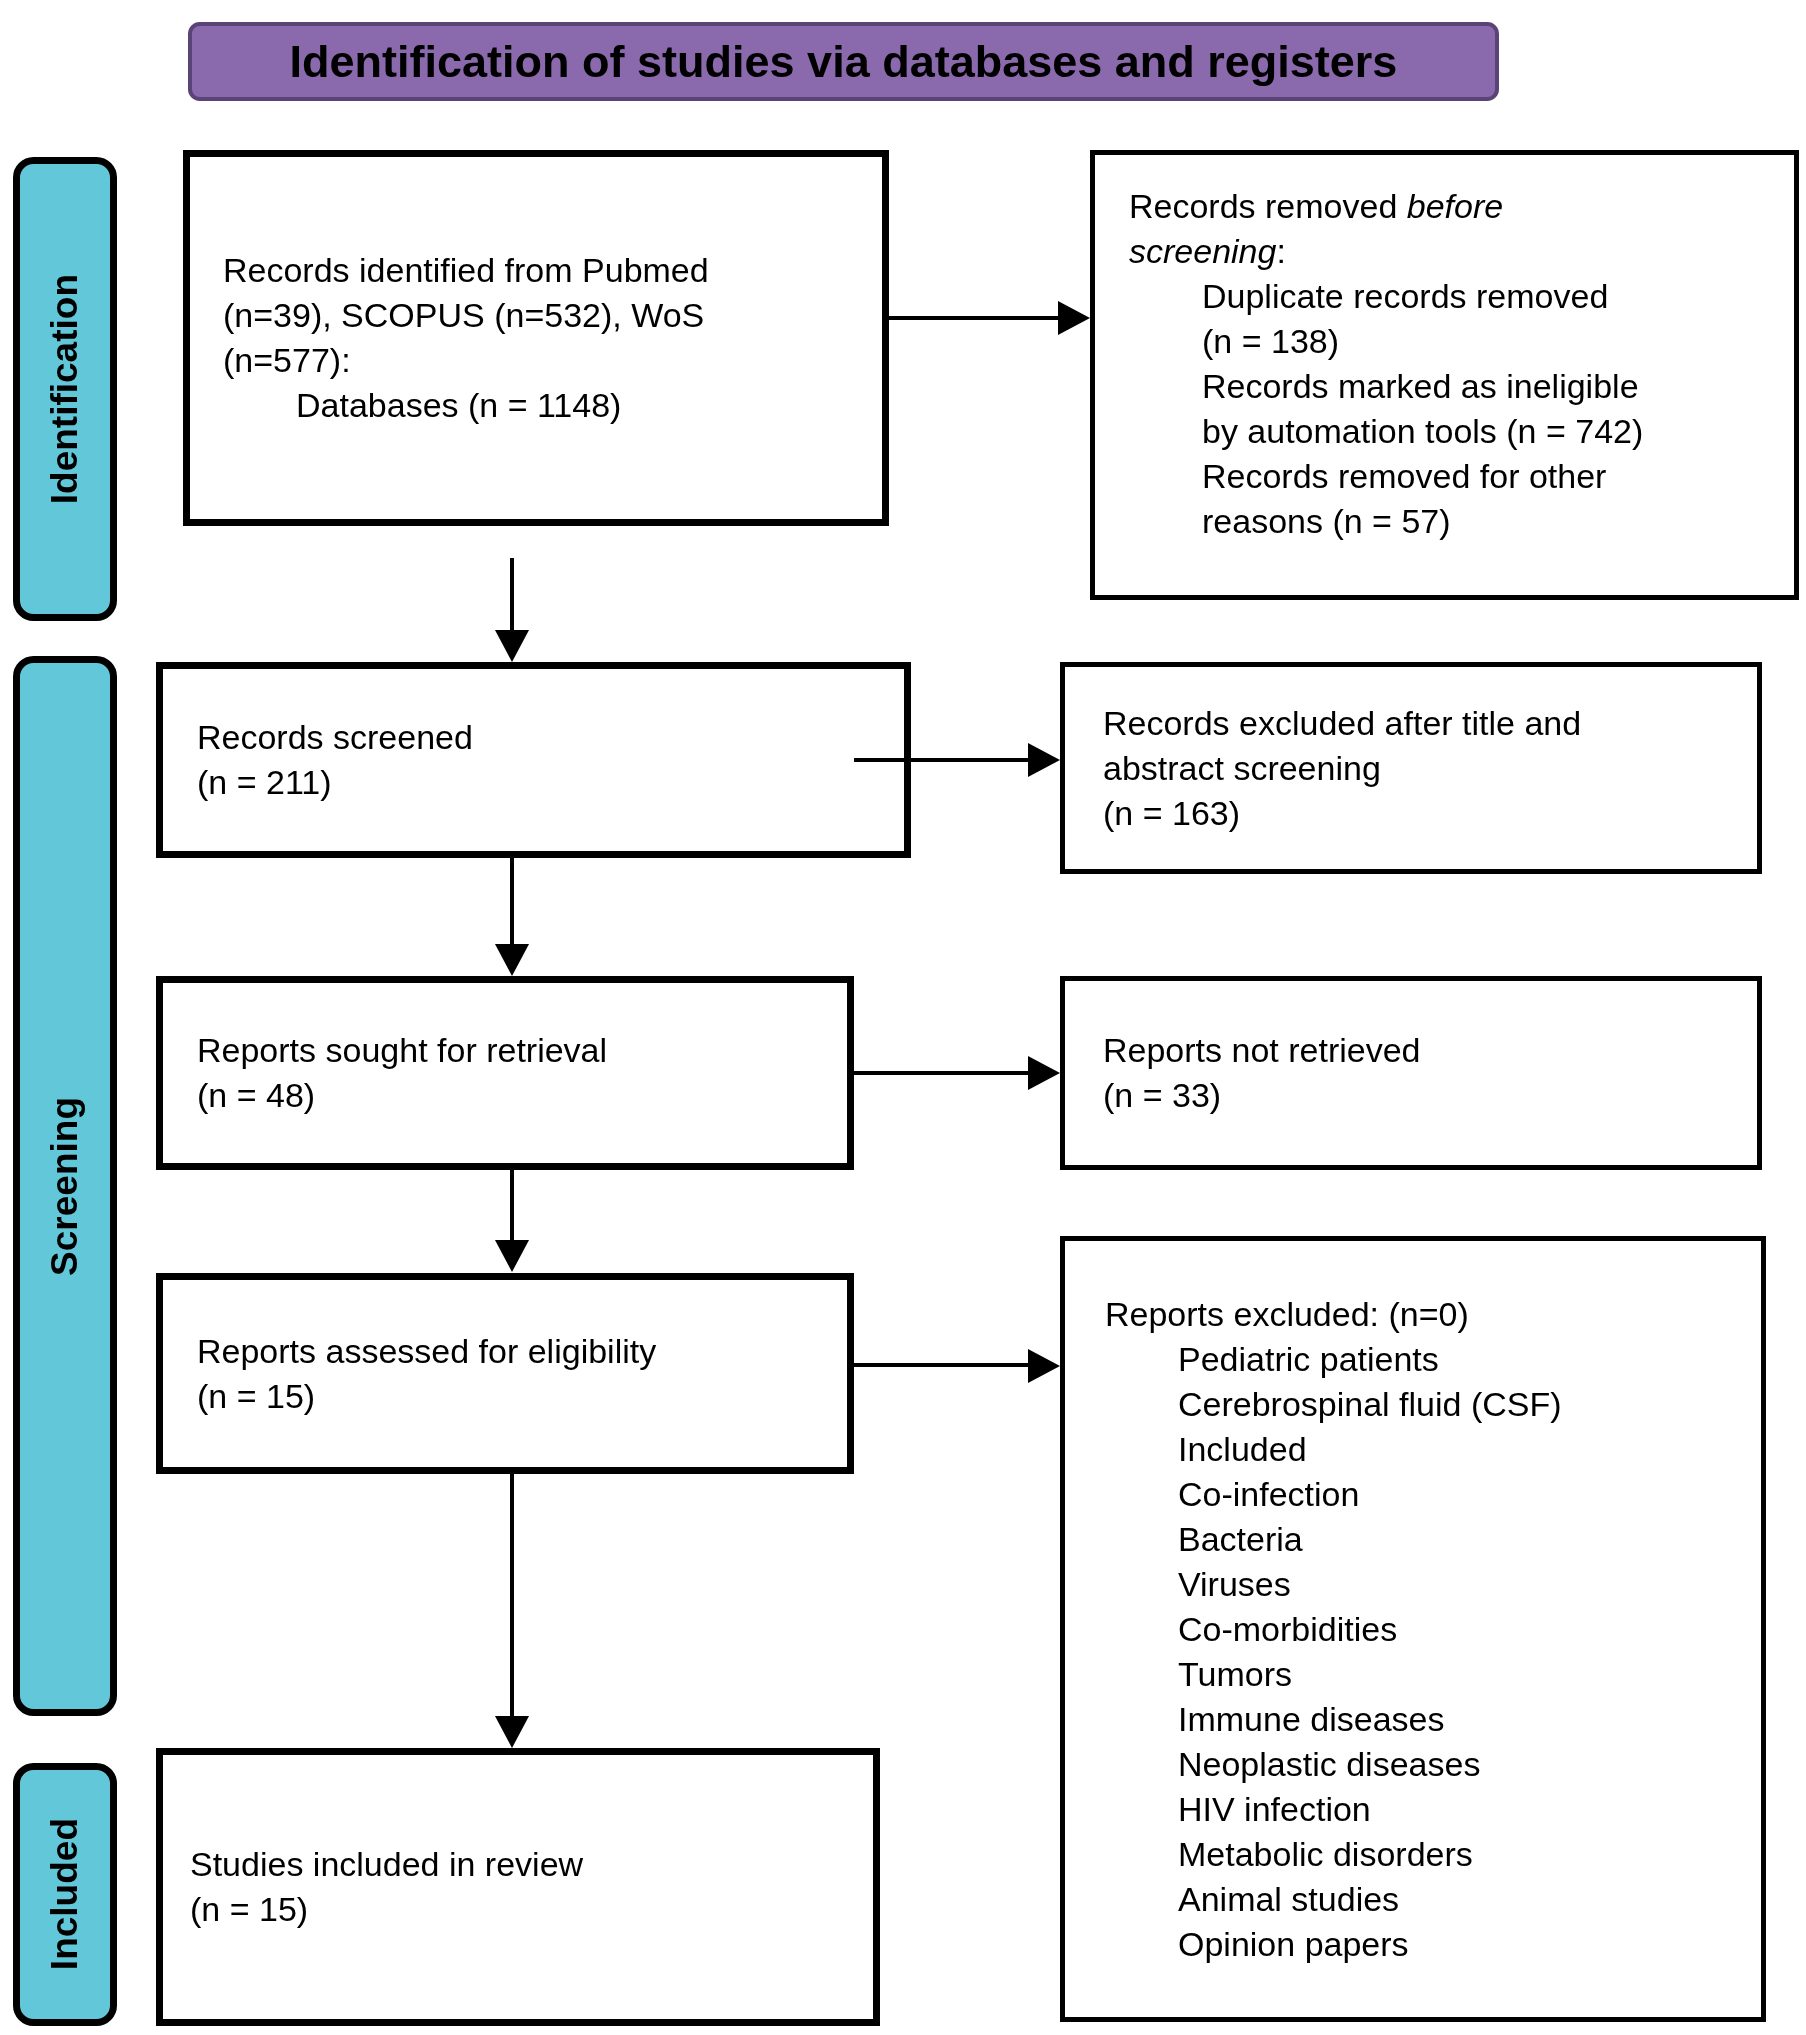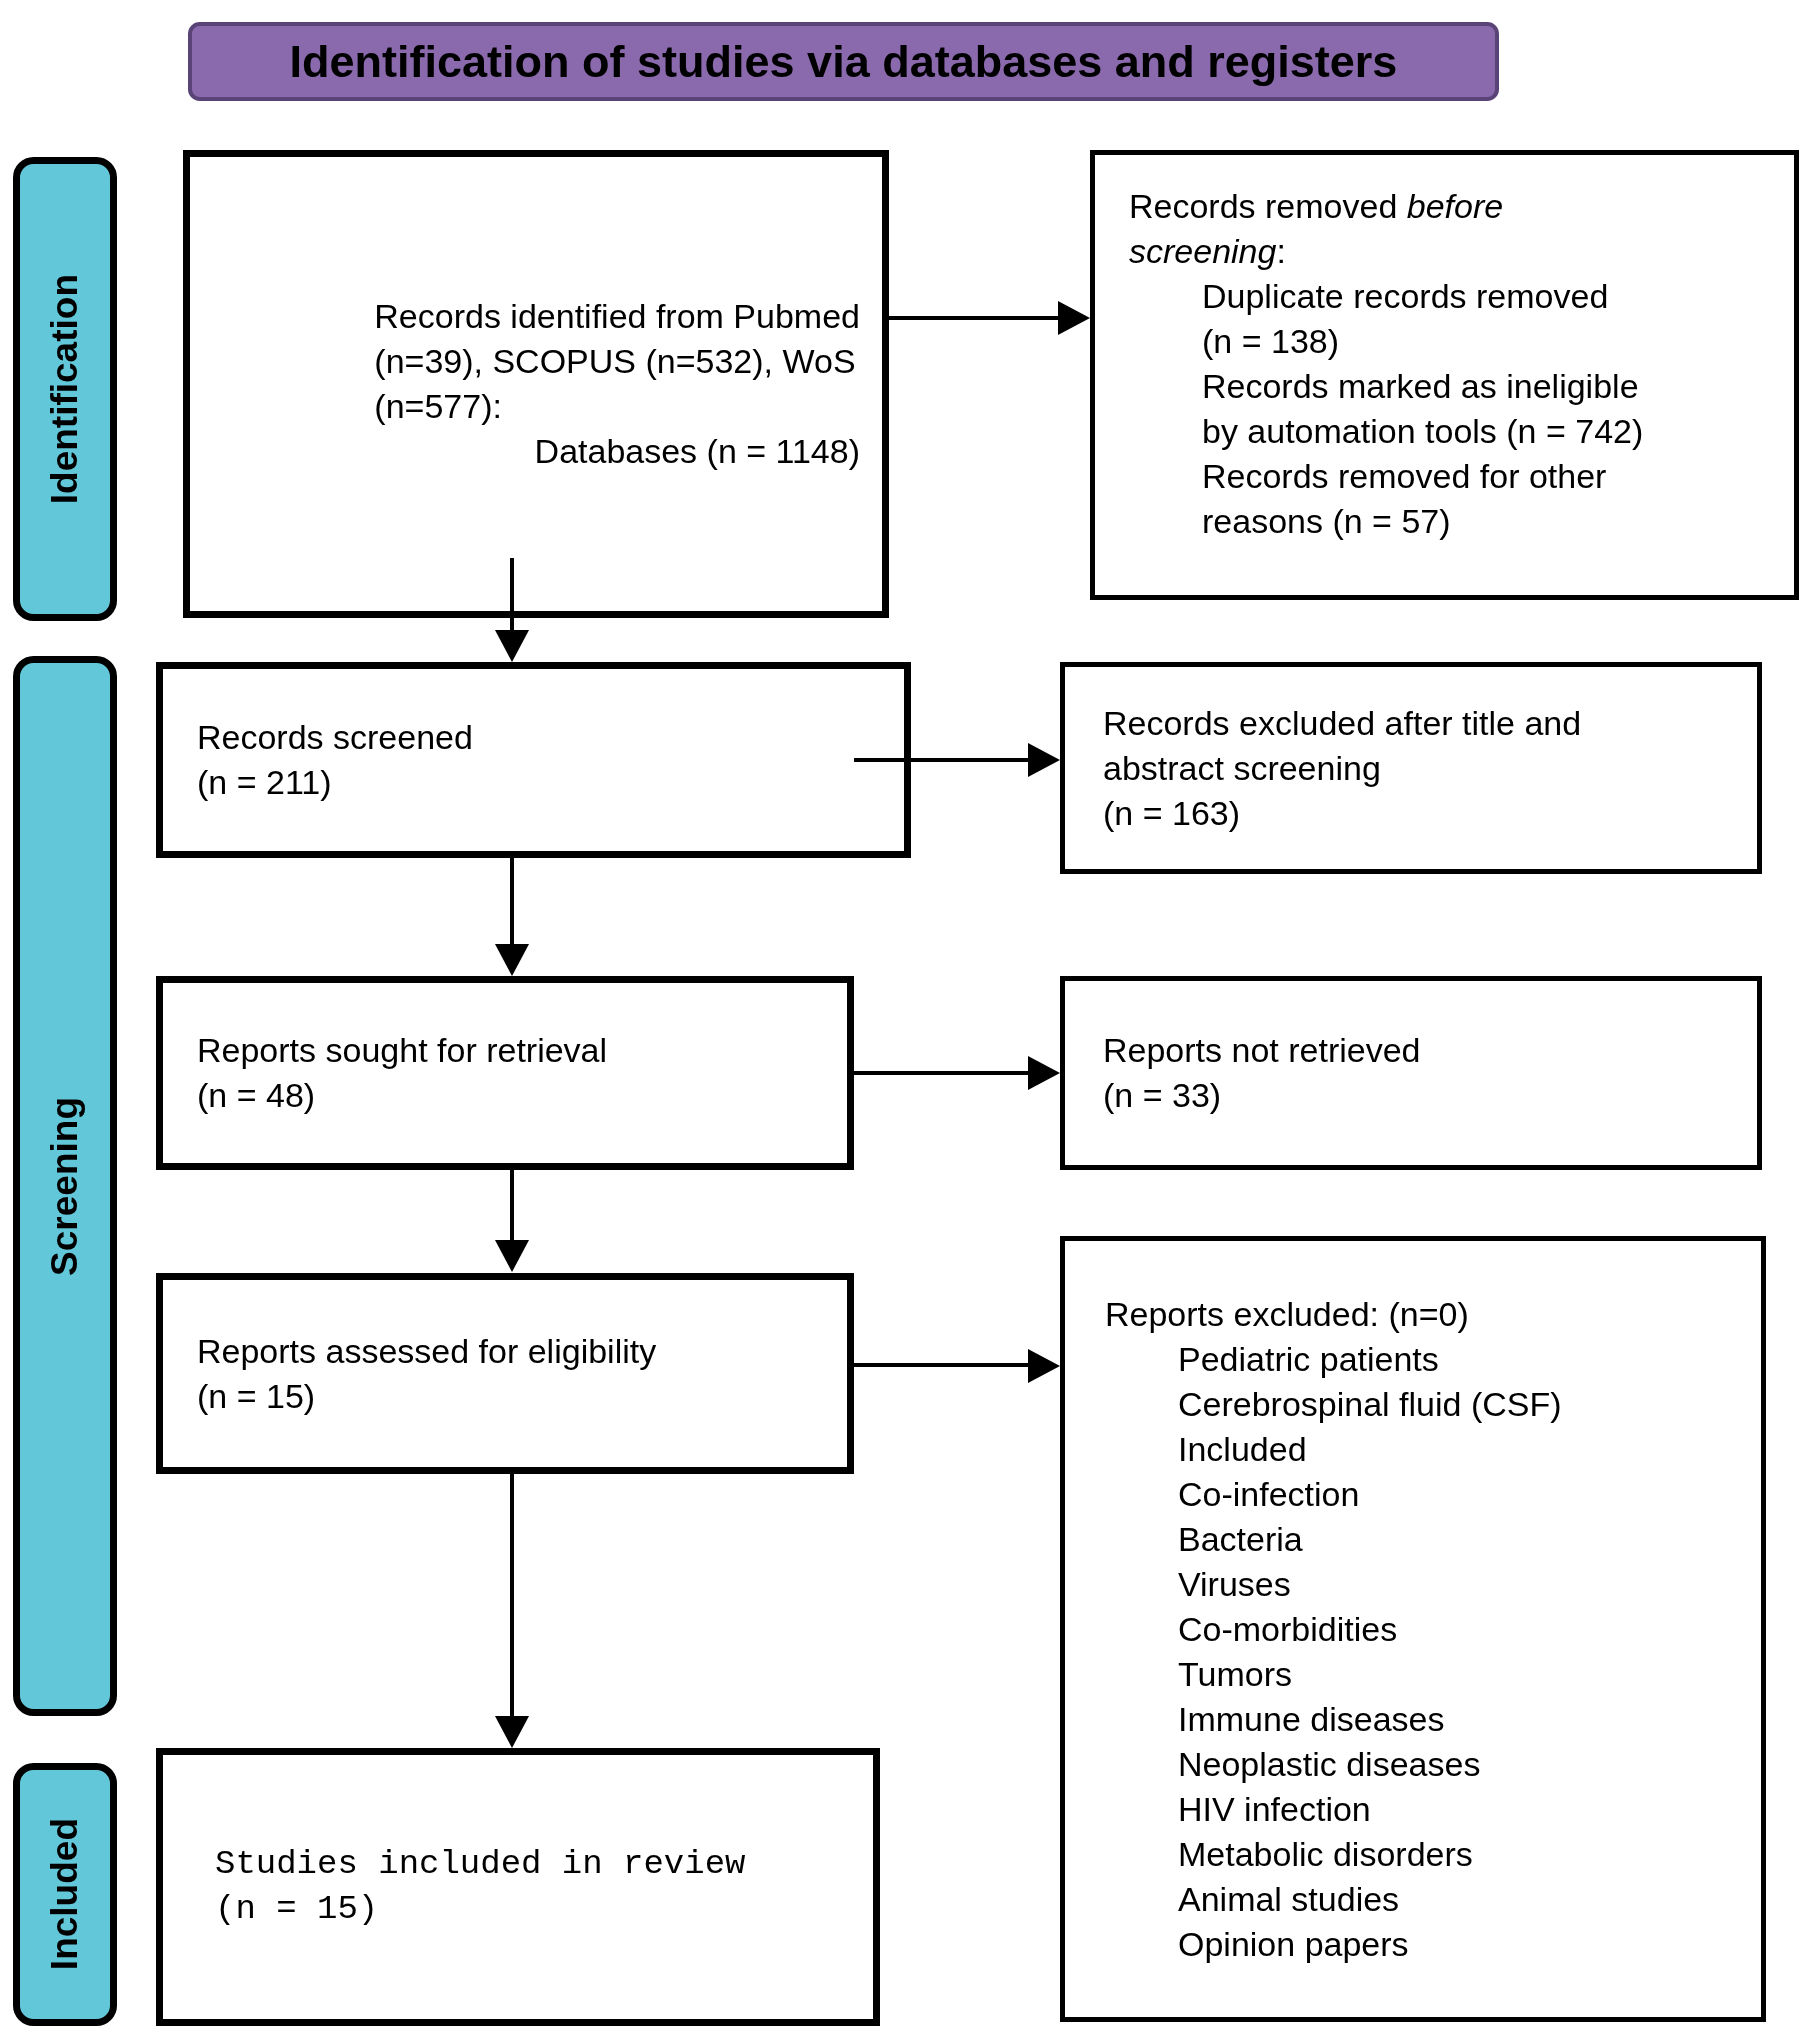--- a/index.html
+++ b/index.html
@@ -23,29 +23,29 @@
   .stage-included{top:1763px;height:263px;}
 
   
   .box{position:absolute;background:#fff;border:7.3px solid #000;box-sizing:border-box;}
   .rbox{border-width:5.9px;}
   .txt{font-size:34px;line-height:45px;color:#000;white-space:pre-line;}
   .vcenter{display:flex;flex-direction:column;justify-content:center;}
   .indent{margin-left:73px;}
   .italic{font-style:italic;}
 
-  .box-identified{left:183px;top:150px;width:706px;height:468px;padding:7.3px 22px 7.3px 33px;align-items:flex-end;}
+  .box-identified{left:183px;top:150px;width:706px;height:376px;padding:7.3px 22px 7.3px 33px;}
   .box-removed{left:1090px;top:150px;width:709px;height:450px;padding:29px 25.6px 7.3px 34px;}
   .box-screened{left:156px;top:662px;width:755px;height:196px;padding-left:34px;}
   .box-excluded-screening{left:1060px;top:662px;width:702px;height:212px;padding-left:38px;}
   .box-sought{left:156px;top:976px;width:698px;height:194px;padding-left:34px;}
   .box-not-retrieved{left:1060px;top:976px;width:702px;height:194px;padding-left:38px;}
   .box-assessed{left:156px;top:1273px;width:698px;height:201px;padding-left:34px;}
   .box-excluded-reports{left:1060px;top:1236px;width:706px;height:786px;padding:51px 22px 7.3px 40px;}
-  .box-included{left:156px;top:1748px;width:724px;height:278px;padding-left:52px;font-family:Liberation Mono, monospace;}
+  .box-included{left:156px;top:1748px;width:724px;height:278px;padding-left:27px;}
 
   
   .vline,.hline{position:absolute;background:#000;}
   .vline{width:4.4px;}
   .hline{height:4.4px;}
   .head-down{position:absolute;width:0;height:0;
              border-left:17px solid transparent;border-right:17px solid transparent;
              border-top:32px solid #000;}
   .head-right{position:absolute;width:0;height:0;
               border-top:17px solid transparent;border-bottom:17px solid transparent;

